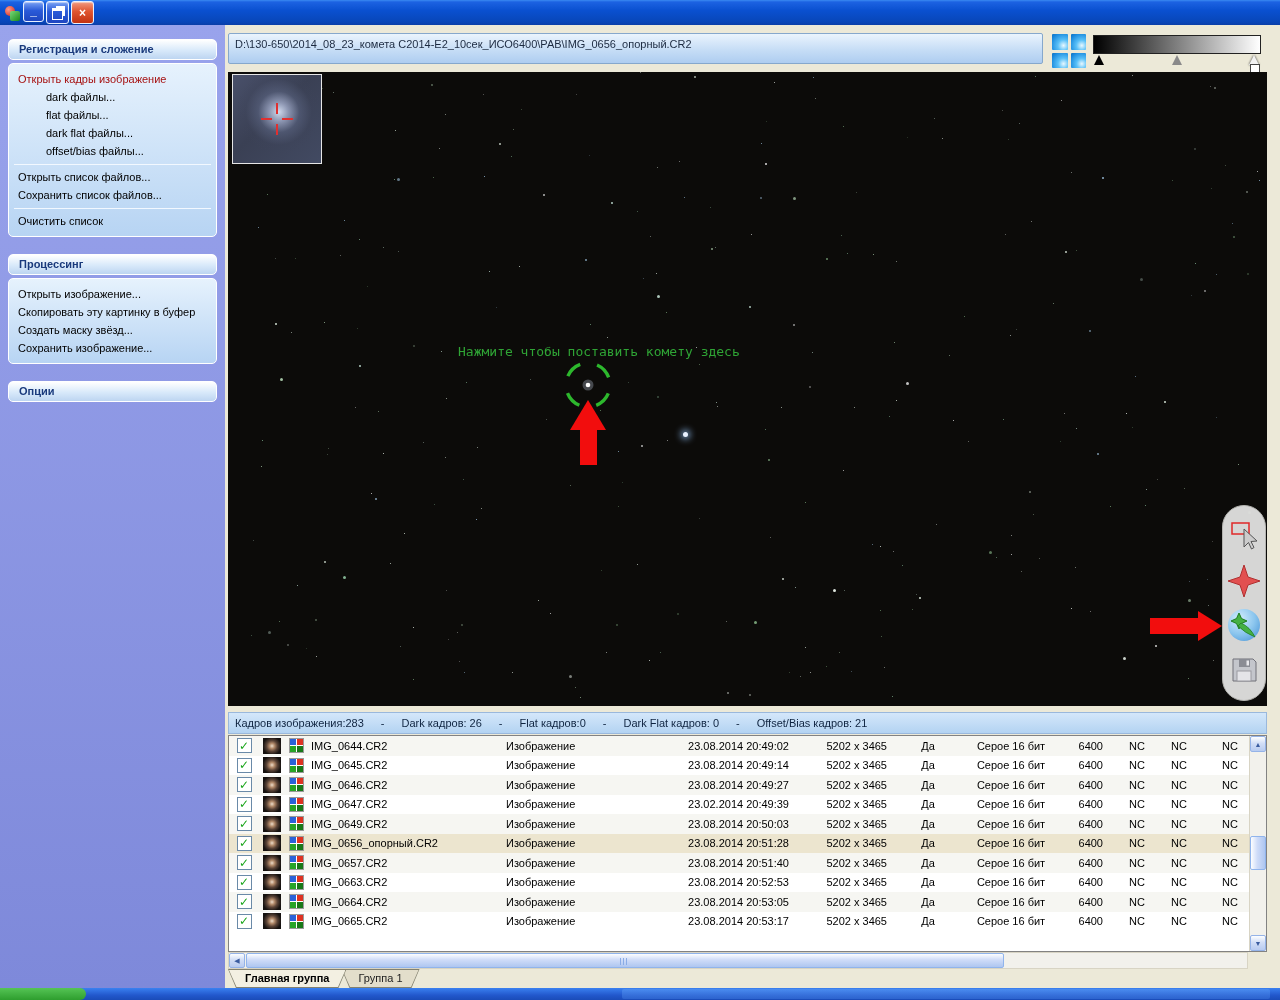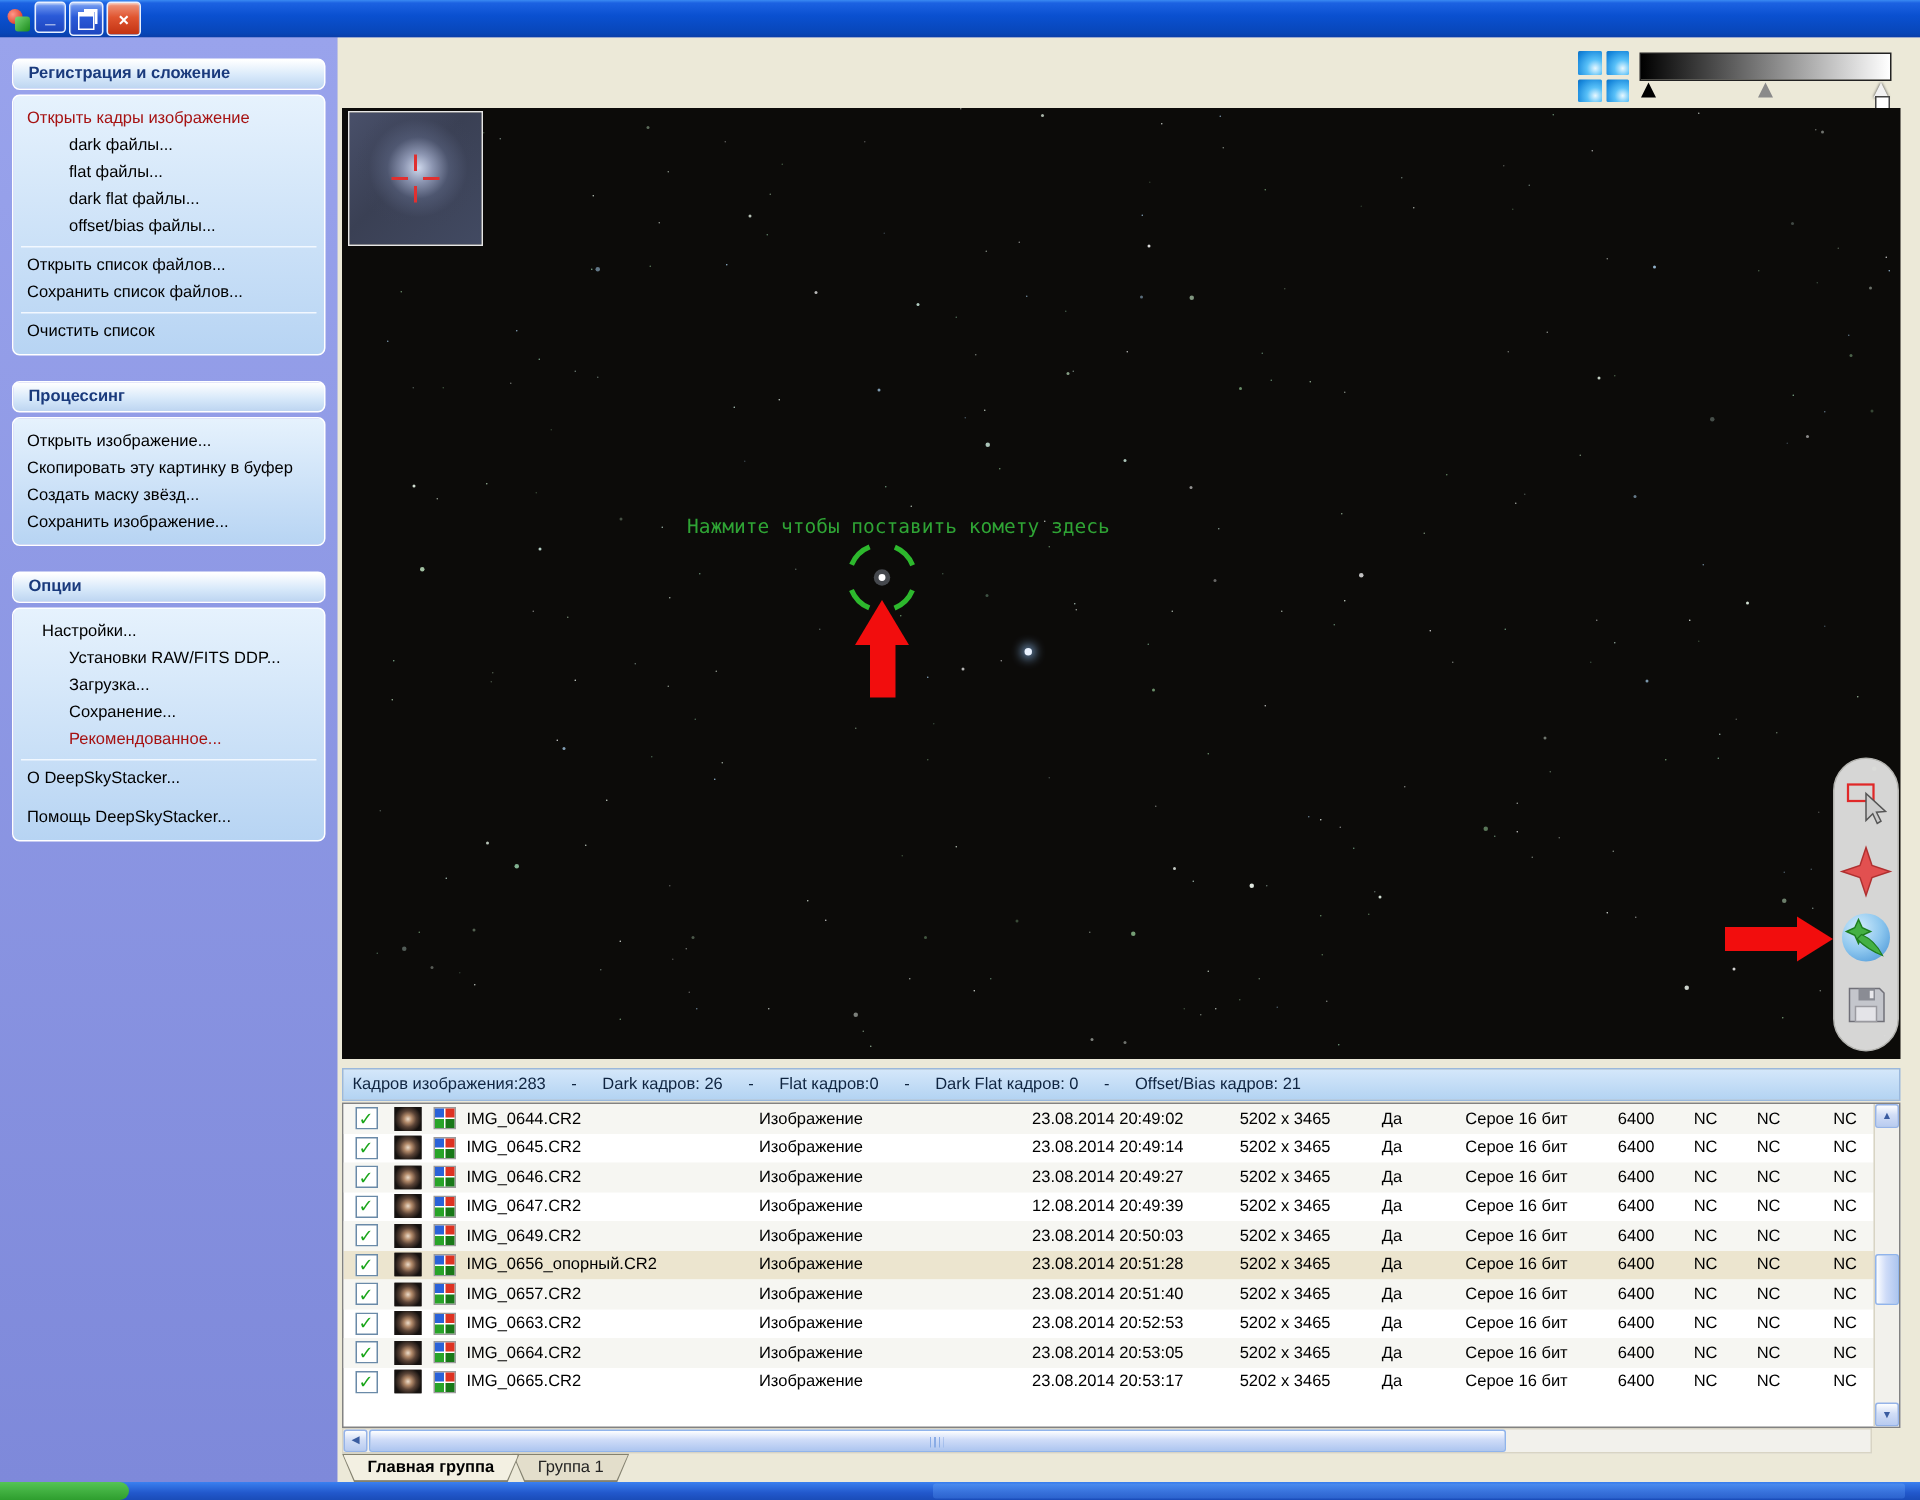--- a/index.html
+++ b/index.html
@@ -167,34 +167,25 @@
     <div class="sec-header">Процессинг</div>
     <div class="sec-box">
 
     <div class="sb-item">Открыть изображение...</div>
         <div class="sb-item">Скопировать эту картинку в буфер</div>
         <div class="sb-item">Создать маску звёзд...</div>
         <div class="sb-item">Сохранить изображение...</div>
       </div>
     <div class="sec-gap"></div>
     <div class="sec-header">Опции</div>
-    <div class="sec-box">
-
-    <div class="sb-item indent-sm">Настройки...</div>
-        <div class="sb-item indent">Установки RAW/FITS DDP...</div>
-        <div class="sb-item indent">Загрузка...</div>
-        <div class="sb-item indent">Сохранение...</div>
-        <div class="sb-item red indent">Рекомендованное...</div>
-        <div class="sb-item sep">О DeepSkyStacker...</div>
-        <div class="sb-item gap">Помощь DeepSkyStacker...</div>
-      </div>
   </div>
 
   <div class="content">
 
+    <div class="pathbox">D:\130-650\2014_08_23_комета C2014-E2_10сек_ИСО6400\PAB\IMG_0656_опорный.CR2</div>
 
     <div class="grid-icon">
       <span></span>
         <span></span>
         <span></span>
         <span></span>
     </div>
 
     <div class="grad-ctrl">
       <div class="grad-bar"></div>
@@ -655,21 +646,21 @@
             <span class="c c2">
               <span class="rgbicon">
                 <i class="q1"></i>
                 <i class="q2"></i>
                 <i class="q3"></i>
                 <i class="q4"></i>
               </span>
             </span>
             <span class="c c3">IMG_0647.CR2</span>
             <span class="c c4">Изображение</span>
-            <span class="c c5 ha-r">12.08.2014 20:49:39</span>
+            <span class="c c5 ha-r">23.02.2014 20:49:39</span>
             <span class="c c6 ha-r">5202 x 3465</span>
             <span class="c c7 ha-c">Да</span>
             <span class="c c8 ha-c">Серое 16 бит</span>
             <span class="c c9 ha-r">6400</span>
             <span class="c c10 ha-r">NC</span>
             <span class="c c11 ha-r">NC</span>
             <span class="c c12 ha-r">NC</span>
           </div>
 
           <div class="trow">

